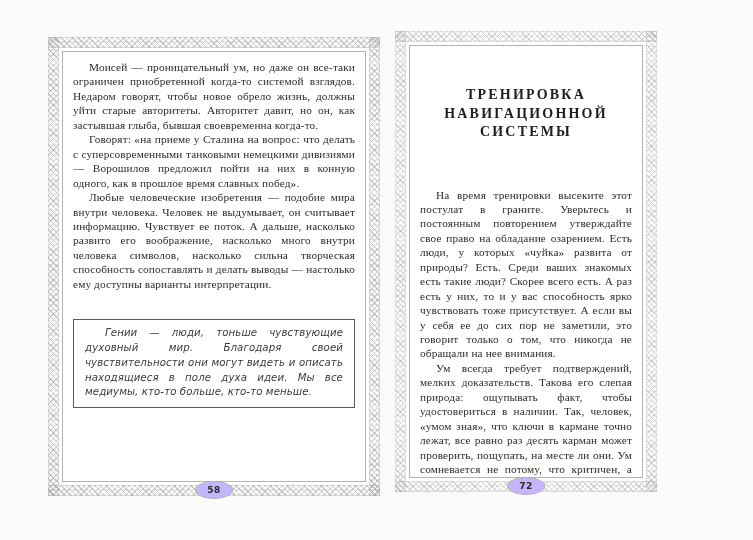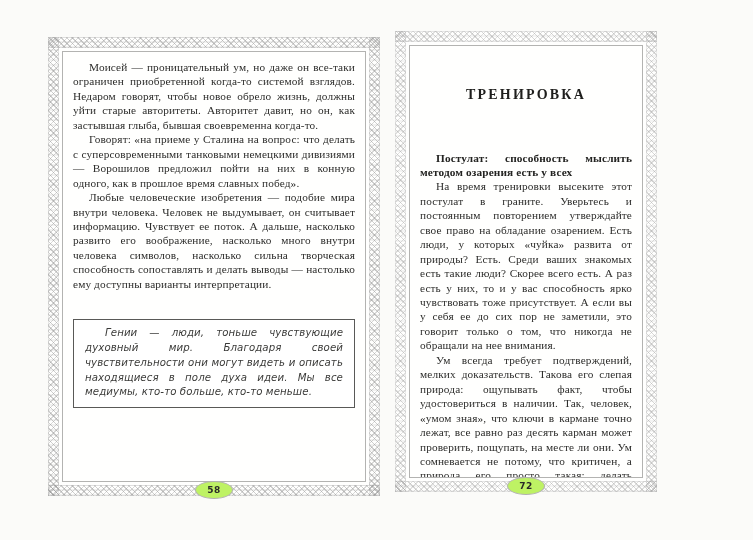--- a/index.html
+++ b/index.html
@@ -81,21 +81,21 @@
     text-align: justify;
     text-indent: 20px;
     letter-spacing: 0.1px;
   }
 
   .page-num {
     position: absolute;
     left: 50%; bottom: -3px;
     transform: translateX(-50%);
     width: 36px; height: 16px;
-    background: #bef264;
+    background: #c4b5fd;
     border: 1px solid #b2b2b0;
     border-radius: 50%;
     display: flex; align-items: center; justify-content: center;
     font-family: "DejaVu Sans", sans-serif;
     font-size: 9px; font-weight: bold;
     letter-spacing: 0.6px;
     color: #2a2a28;
     z-index: 2;
   }
 </style>
@@ -127,23 +127,23 @@
   <div class="page page-right">
     <div class="orn orn-top"></div>
     <div class="orn orn-bottom"></div>
     <div class="orn orn-left"></div>
     <div class="orn orn-right"></div>
     <div class="inner-line"></div>
 
     <div class="text-area">
       <div class="chapter-title">
         <div>ТРЕНИРОВКА</div>
+        <div>НАВИГАЦИОННОЙ СИСТЕМЫ</div>
       </div>
 
-      <p class="body postulate">Постулат: способность мыслить методом озарения есть у всех</p>
       <p class="body">На время тренировки высеките этот постулат в граните. Уверьтесь и постоянным повторением утверждайте свое право на обладание озарением. Есть люди, у которых «чуйка» развита от природы? Есть. Среди ваших знакомых есть такие люди? Скорее всего есть. А раз есть у них, то и у вас способность ярко чувствовать тоже присутствует. А если вы у себя ее до сих пор не заметили, это говорит только о том, что никогда не обращали на нее внимания.</p>
       <p class="body">Ум всегда требует подтверждений, мелких доказательств. Такова его слепая природа: ощупывать факт, чтобы удостовериться в наличии. Так, человек, «умом зная», что ключи в кармане точно лежат, все равно раз десять карман может проверить, пощупать, на месте ли они. Ум сомневается не потому, что критичен, а природа его просто такая: делать постоянные проверки, не потерял ли он контроль над ситуацией. Ну не верит ум сам себе. Не верит!</p>
       <p class="body">И то, что слаб, чувствует. Поэтому сомнения, проверки, перепроверки, десятки повторений одного и того же действия ему свойственны.</p>
 
     </div>
 
     <div class="page-num">72</div>
   </div>
 
 </div>

